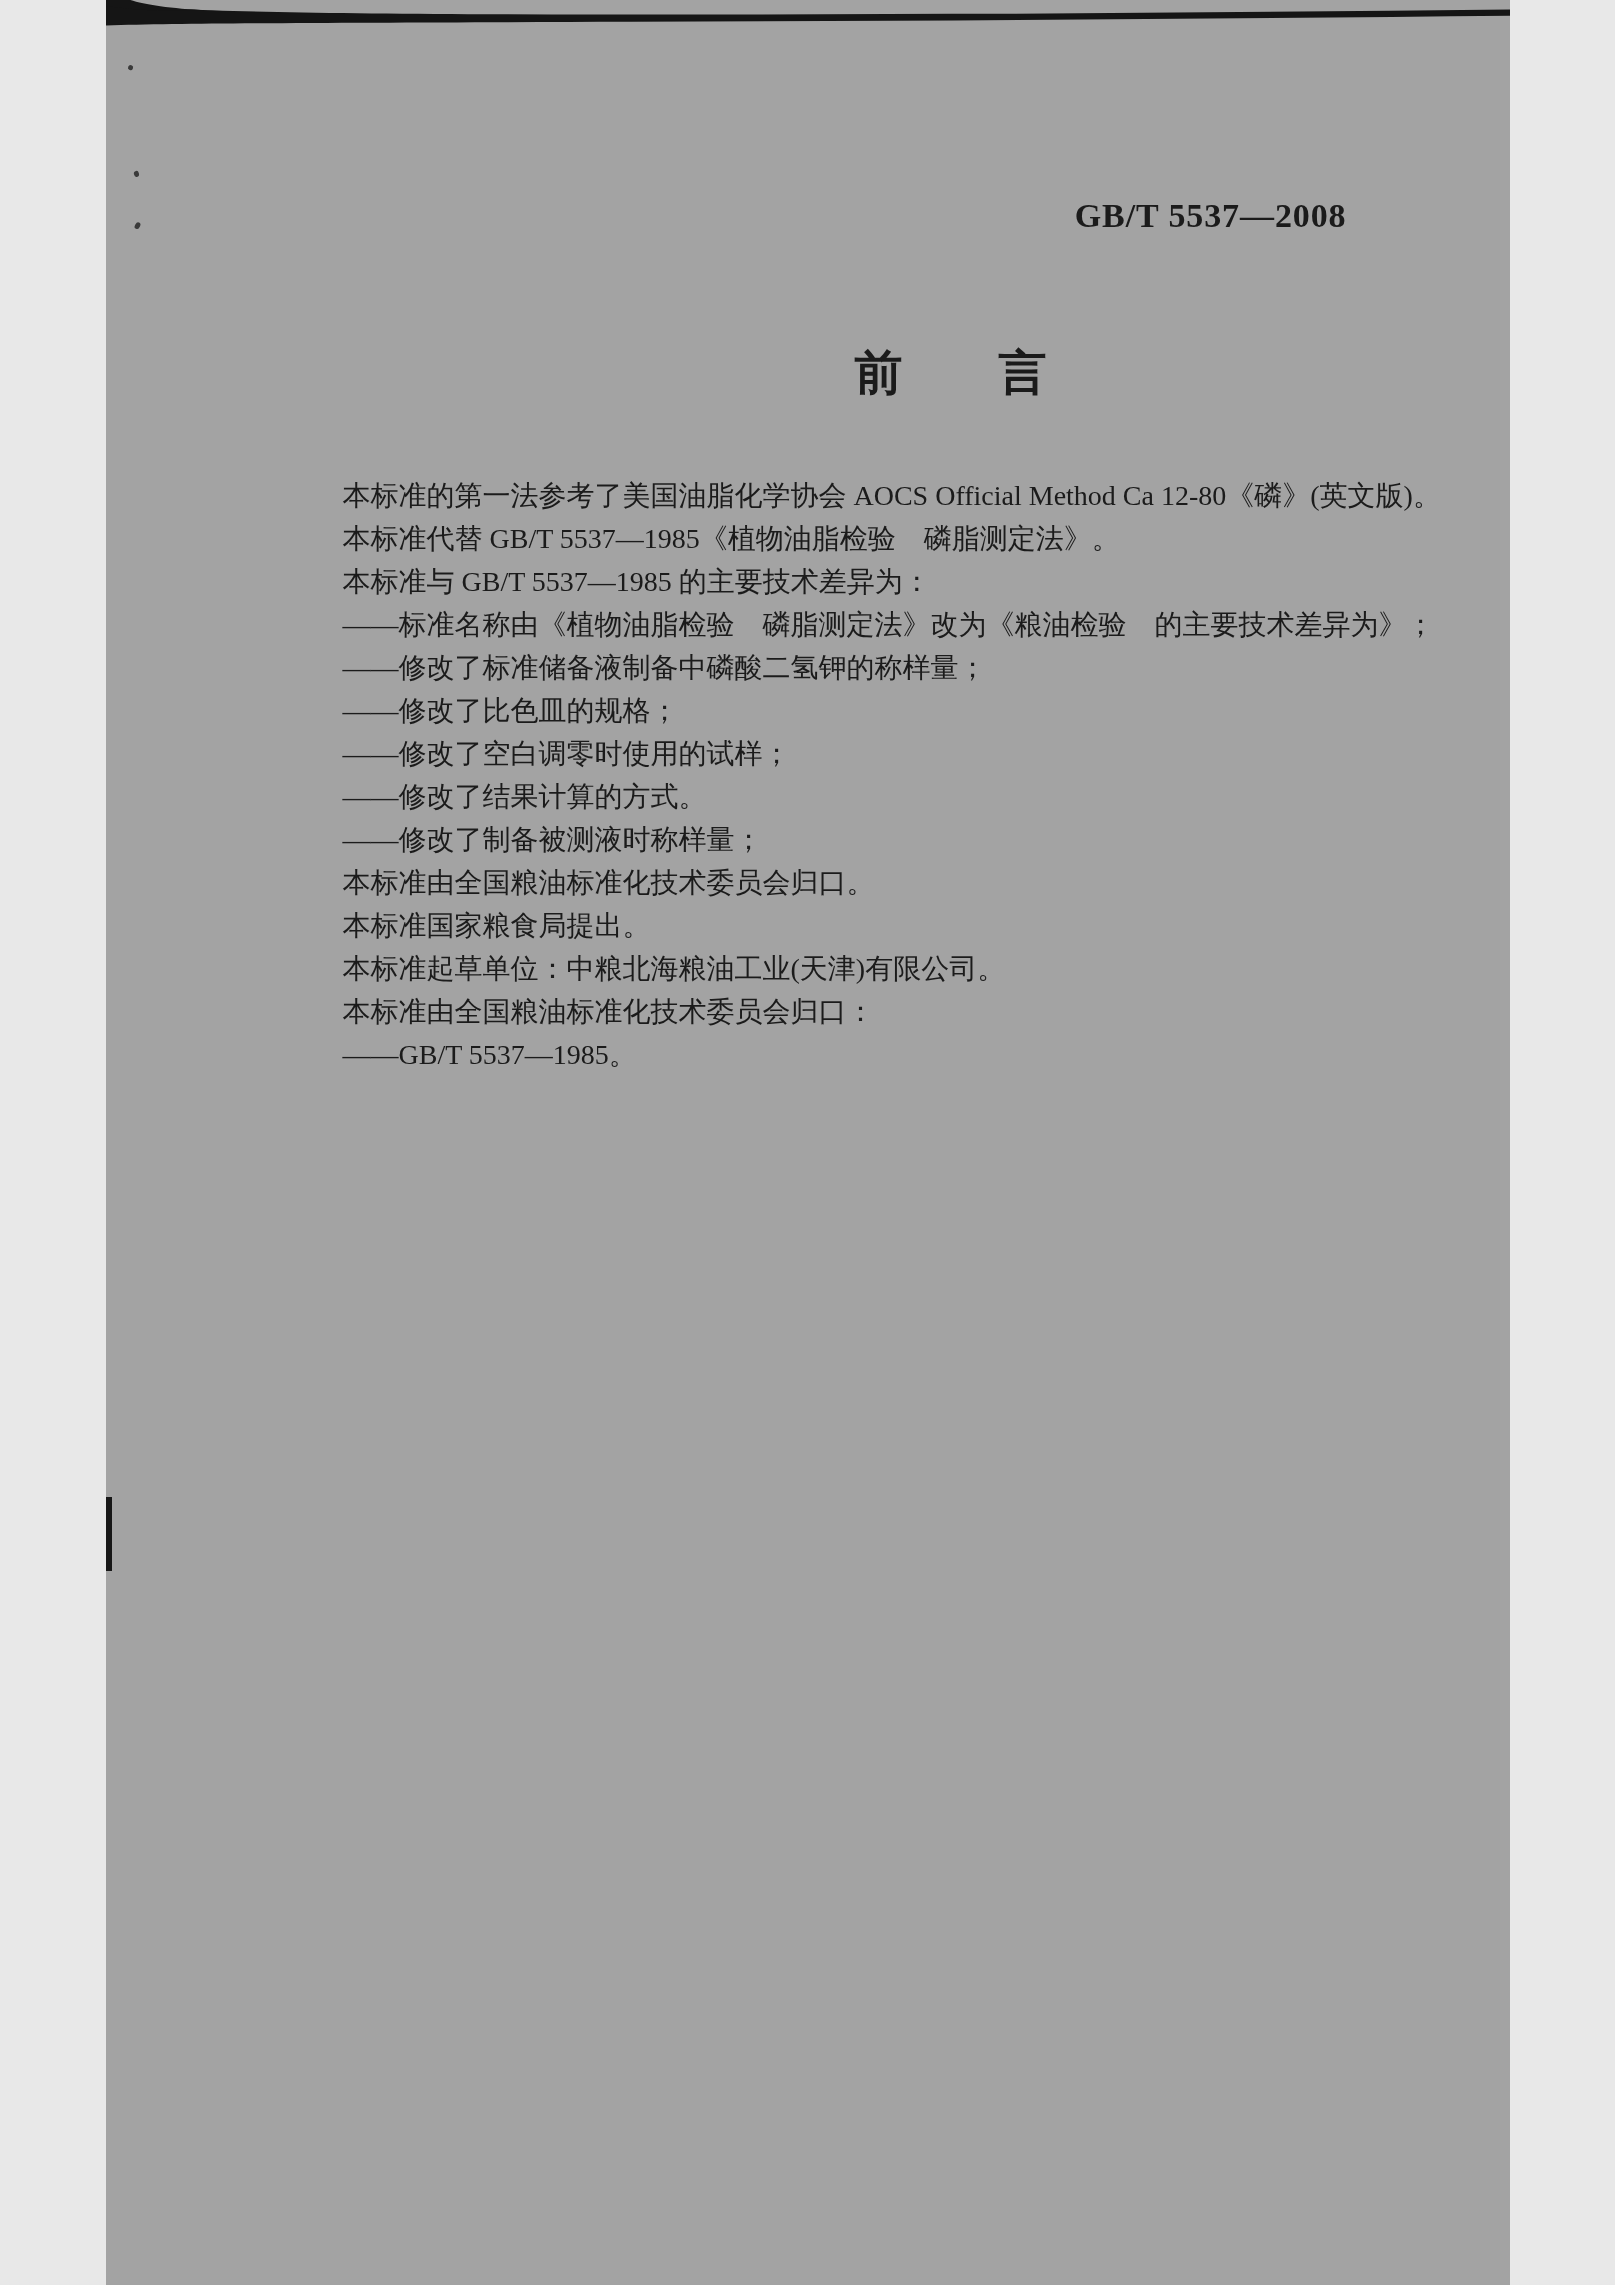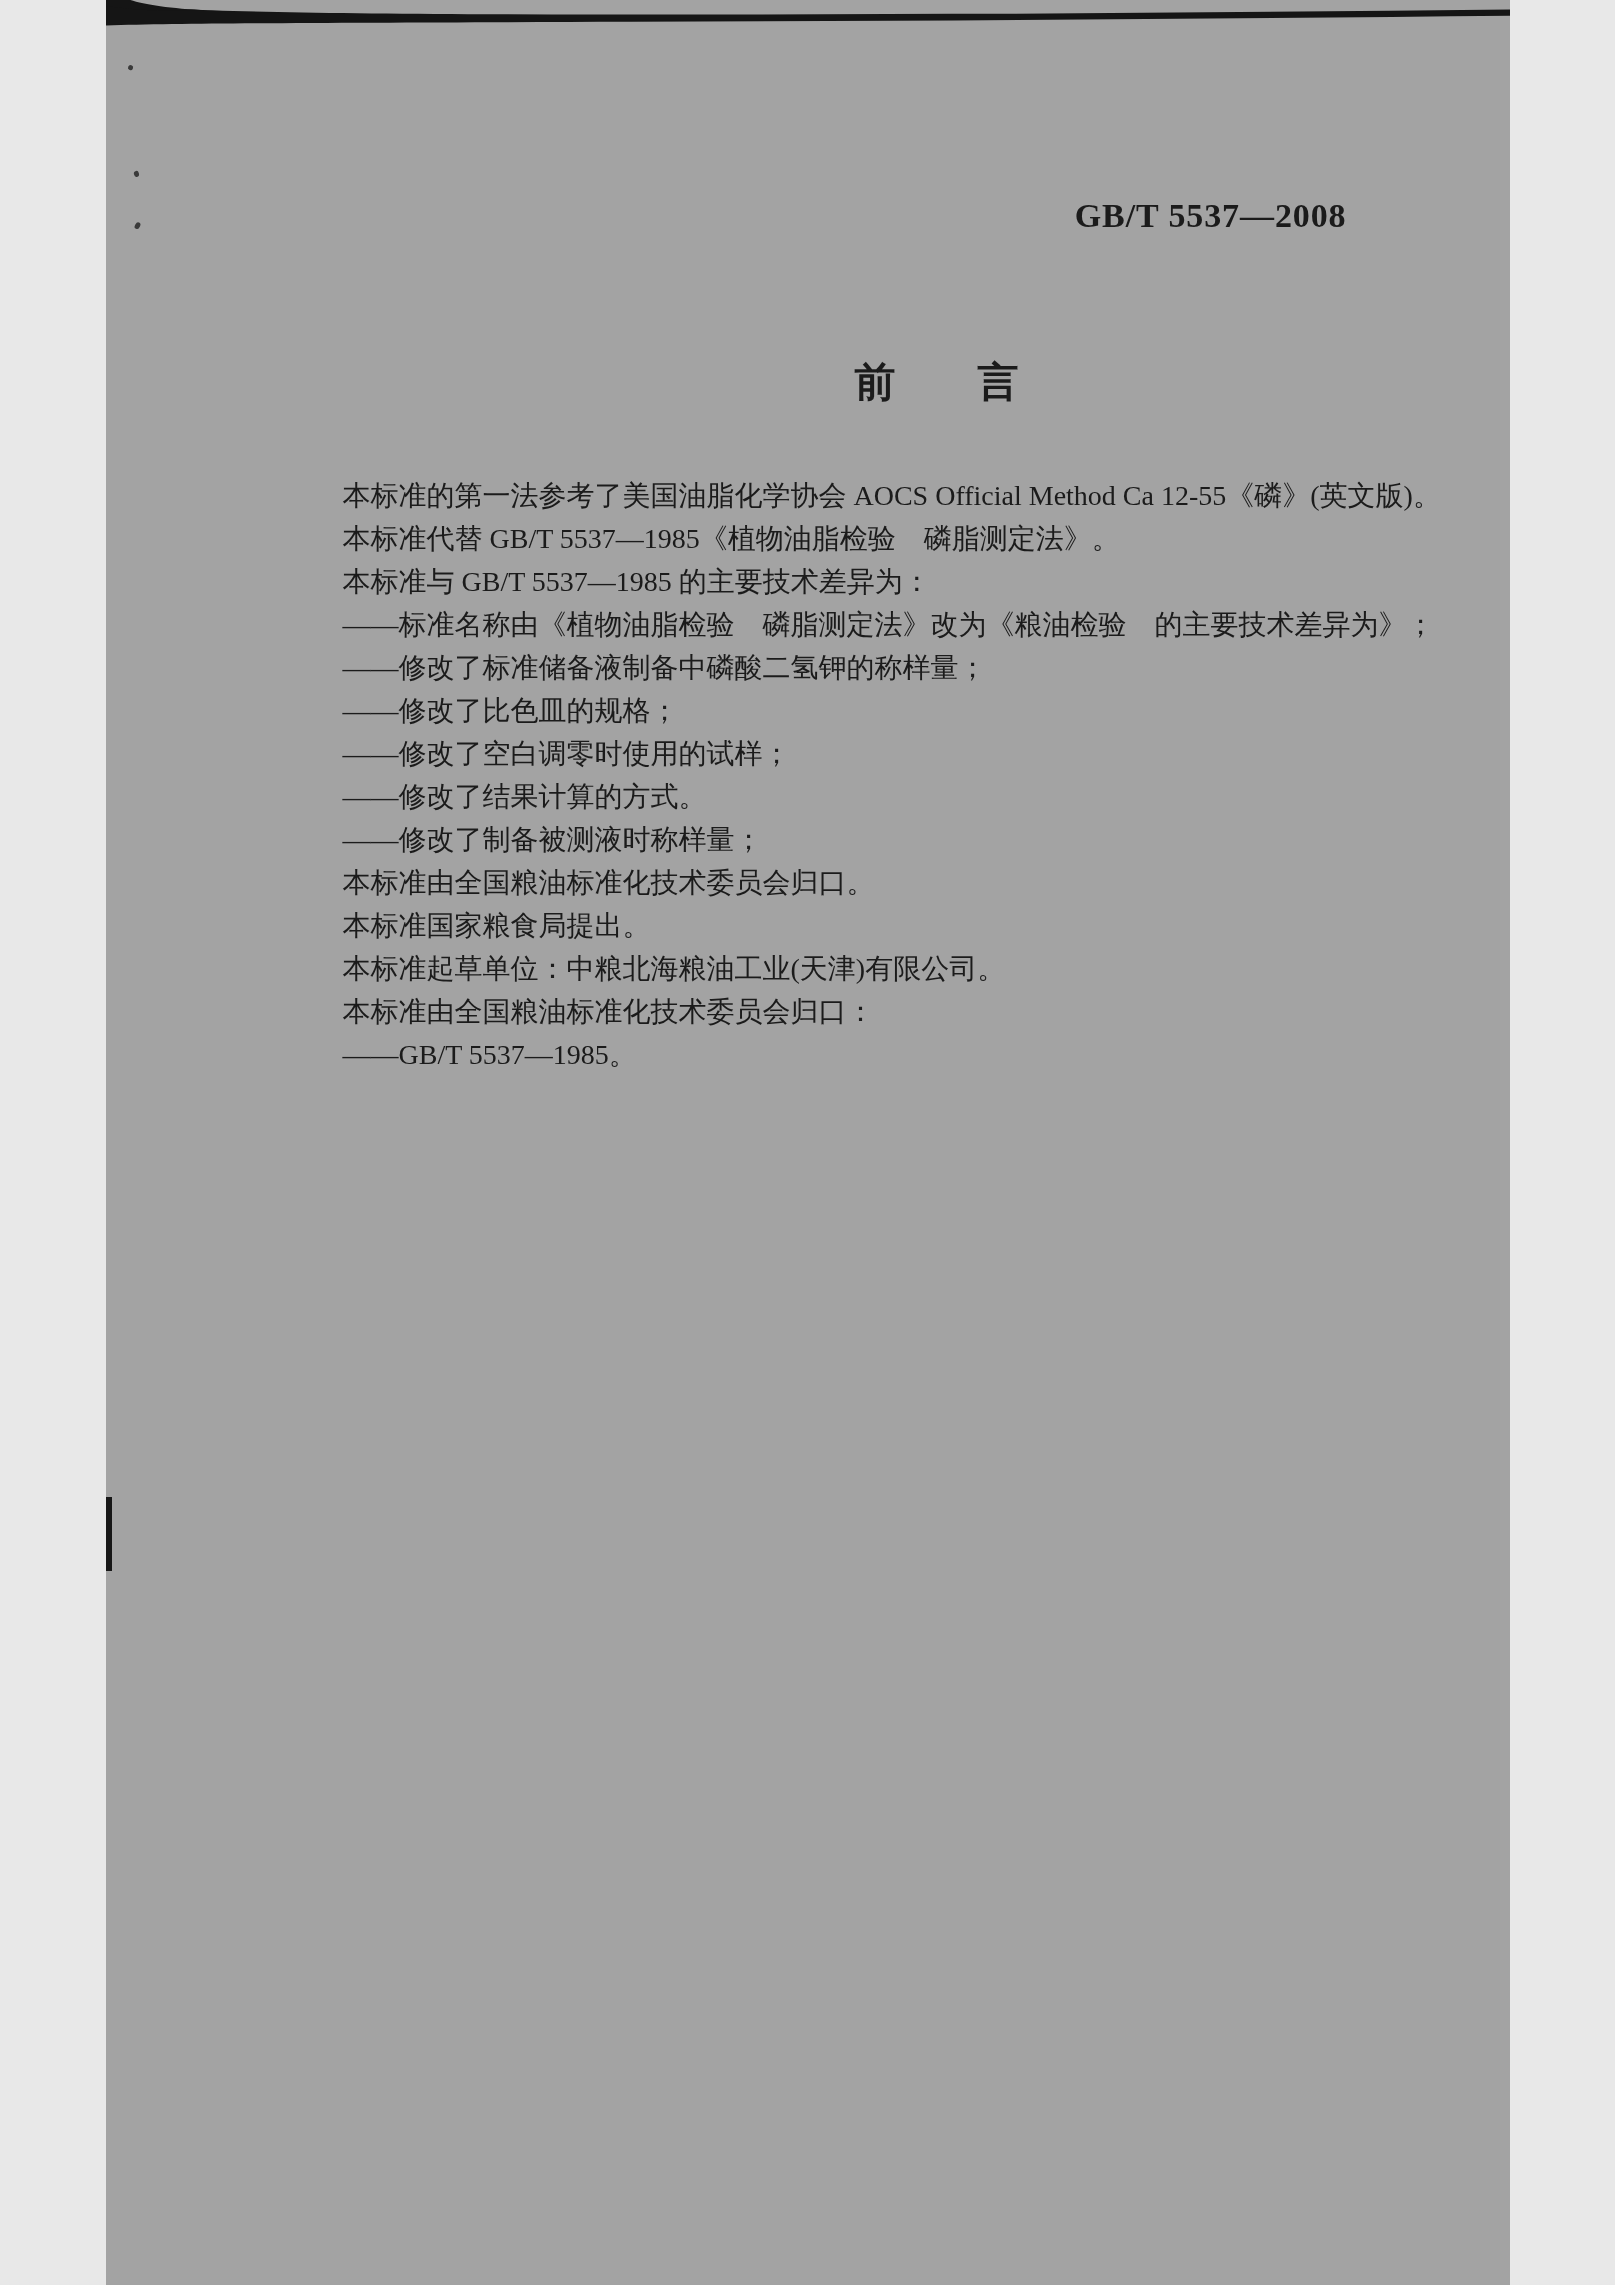--- a/index.html
+++ b/index.html
@@ -47,23 +47,23 @@
     top: 197px;
     right: 163px;
     font-size: 34px;
     font-weight: bold;
     letter-spacing: 0.9px;
     white-space: nowrap;
   }
   .title {
     position: absolute;
     left: 749px;
-    top: 359px;
+    top: 345px;
     margin: 0;
-    font-size: 41px;
+    font-size: 48px;
     line-height: 1.15;
     font-weight: bold;
     white-space: pre;
     font-family: Liberation Serif, serif;
   }
   .body-block {
     position: absolute;
     left: 181px;
     top: 474px;
     width: 1285px;
@@ -100,21 +100,21 @@
   <div class="speck s1"></div>
   <div class="speck s2"></div>
   <div class="speck s3"></div>
   <div class="speck s4"></div>
 
   <div class="doc-number">GB/T 5537—2008</div>
 
   <h1 class="title">前　　言</h1>
 
   <div class="body-block">
-    <p>本标准的第一法参考了美国油脂化学协会 AOCS Official Method Ca 12-55《磷》(英文版)。</p>
+    <p>本标准的第一法参考了美国油脂化学协会 AOCS Official Method Ca 12-80《磷》(英文版)。</p>
     <p>本标准代替 GB/T 5537—1985《植物油脂检验　磷脂测定法》。</p>
     <p>本标准与 GB/T 5537—1985 的主要技术差异为：</p>
     <p>——标准名称由《植物油脂检验　磷脂测定法》改为《粮油检验　的主要技术差异为》；</p>
     <p>——修改了标准储备液制备中磷酸二氢钾的称样量；</p>
     <p>——修改了比色皿的规格；</p>
     <p>——修改了空白调零时使用的试样；</p>
     <p>——修改了结果计算的方式。</p>
     <p>——修改了制备被测液时称样量；</p>
     <p>本标准由全国粮油标准化技术委员会归口。</p>
     <p>本标准国家粮食局提出。</p>

